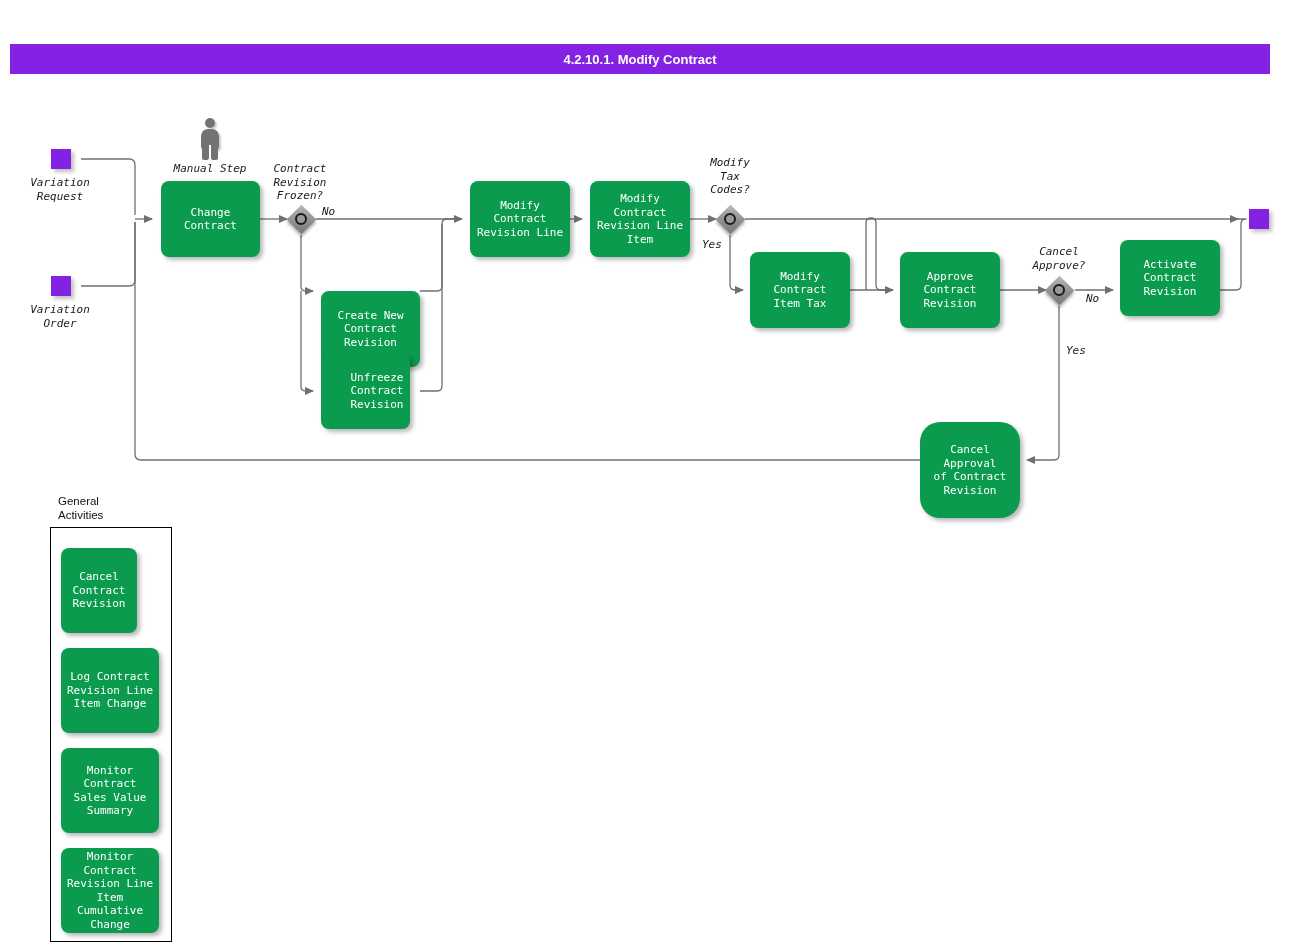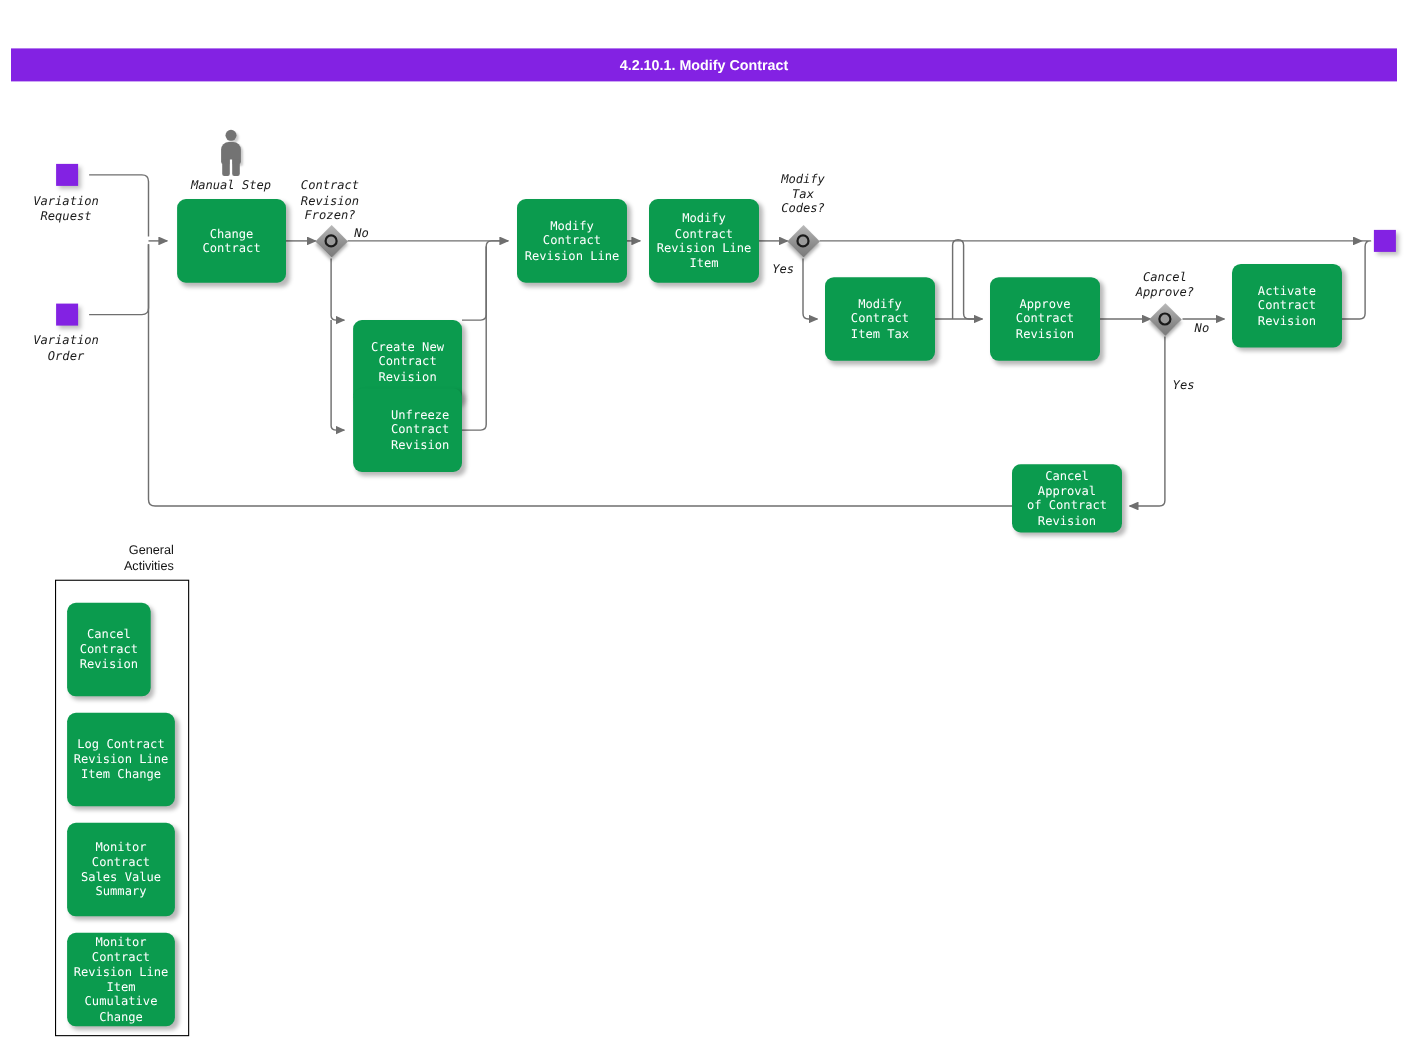--- a/index.html
+++ b/index.html
@@ -52,21 +52,21 @@
                 box-shadow:2px 2px 2px rgba(0,0,0,0.2);}
   .person .legL{position:absolute;left:5px;top:27px;width:7px;height:15px;
                 background:#737373;border-radius:0 0 2px 2px;}
   .person .legR{position:absolute;left:14px;top:27px;width:7px;height:15px;
                 background:#737373;border-radius:0 0 2px 2px;}
   .person .gap{position:absolute;left:12px;top:27px;width:2px;height:15px;
                background:#ffffff;}
 
   
   .ga-title{position:absolute;color:#111;font-size:11.5px;line-height:14px;
-            text-align:right;font-family:"Liberation Sans", sans-serif;
+            text-align:left;font-family:"Liberation Sans", sans-serif;
             white-space:pre-line;}
   .ga-box{position:absolute;border:1.6px solid #000000;background:#ffffff;}
 </style>
 </head>
 <body>
 
 <div id="canvas">
 
   <div class="titlebar">4.2.10.1. Modify Contract</div>
 
@@ -140,21 +140,21 @@
   </div>
   <div class="lbl" style="left:160px; top:162px; width:100px;">Manual Step</div>
 
   <div class="task" style="left:161px; top:181px; width:99px; height:76px;">Change
 Contract</div>
 
   <div class="task" style="left:321px; top:253px; width:99px; height:76px;margin-top:38px;">Create New
 Contract
 Revision</div>
 
-  <div class="task" style="left:321px; top:353px; width:99px; height:76px;padding-left:27px;">Unfreeze
+  <div class="task" style="left:321px; top:353px; width:89px; height:76px;padding-left:27px;">Unfreeze
 Contract
 Revision</div>
 
   <div class="task" style="left:470px; top:181px; width:100px; height:76px;">Modify Contract
 Revision Line</div>
 
   <div class="task" style="left:590px; top:181px; width:100px; height:76px;">Modify Contract
 Revision Line
 Item</div>
 
@@ -162,21 +162,21 @@
 Item Tax</div>
 
   <div class="task" style="left:900px; top:252px; width:100px; height:76px;">Approve
 Contract
 Revision</div>
 
   <div class="task" style="left:1120px; top:240px; width:100px; height:76px;">Activate
 Contract
 Revision</div>
 
-  <div class="task" style="left:920px; top:422px; width:100px; height:62px;">Cancel Approval
+  <div class="task" style="left:920px; top:422px; width:100px; height:96px;border-radius:20px;">Cancel Approval
 of Contract
 Revision</div>
 
   <div class="gw" style="left:286px; top:204px;">
     <div class="dia"></div>
       <div class="ring"></div>
   </div>
   <div class="lbl" style="left:250px; top:162px; width:100px;">Contract
 Revision
 Frozen?</div>

